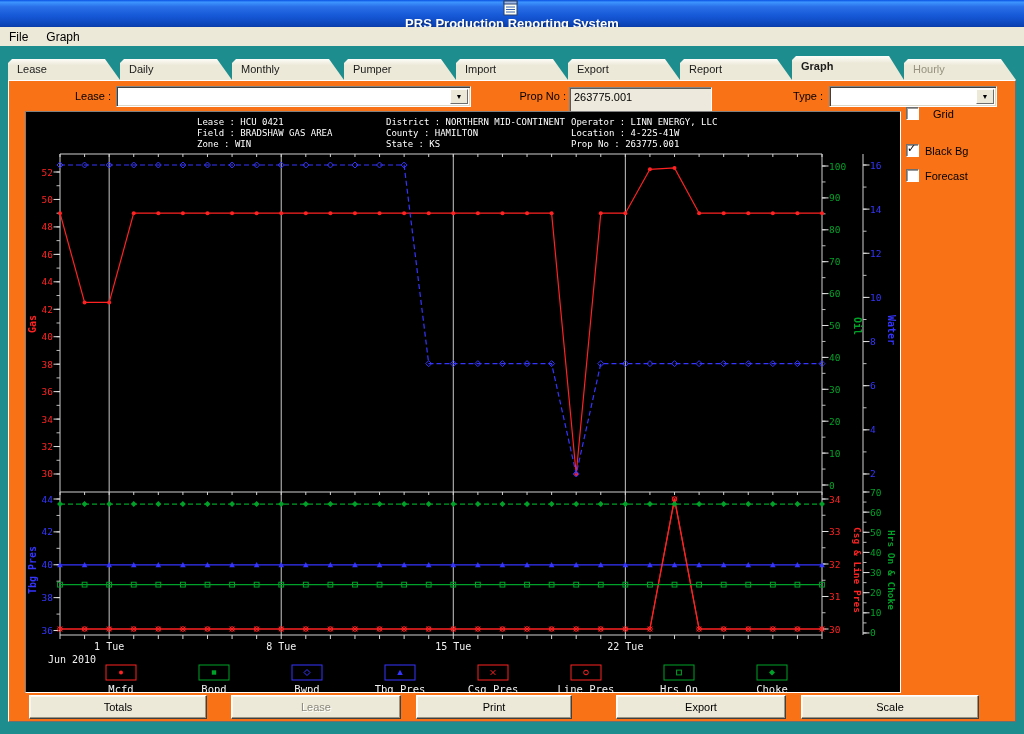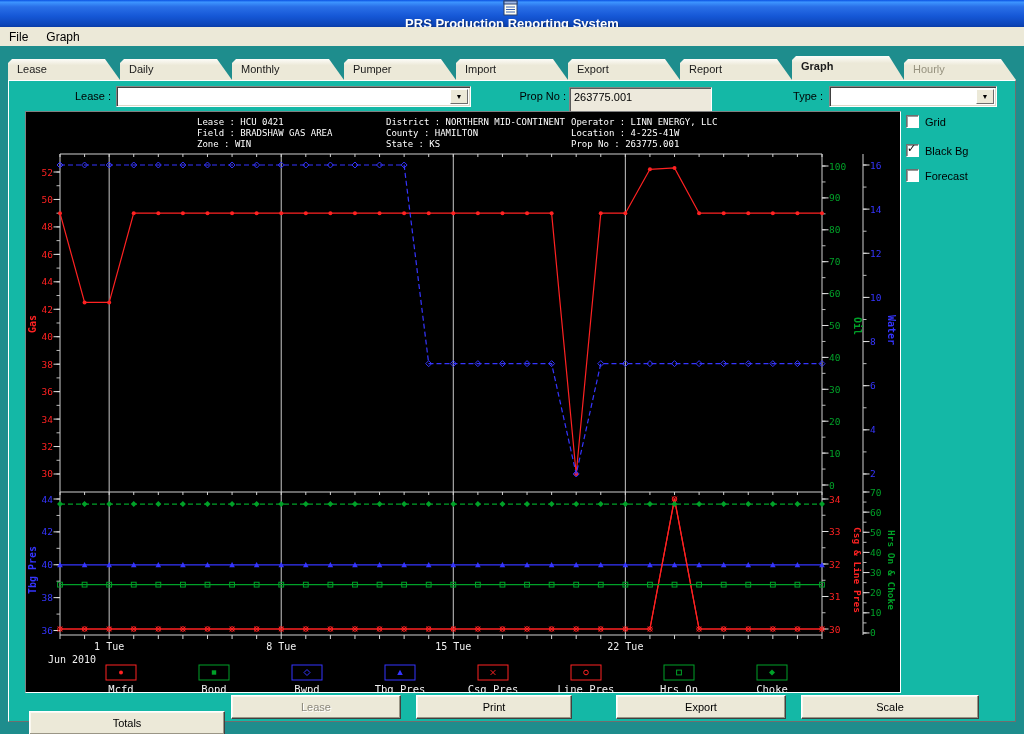--- a/index.html
+++ b/index.html
@@ -15,21 +15,21 @@
   .btn-close{background:linear-gradient(135deg,#f09578 0%,#d8502e 50%,#a82f14 100%);}
   .menubar{position:absolute;left:0;top:27px;right:0;height:19px;background:#ece9d8;display:flex;align-items:center;font-size:12px;color:#000;border-bottom:5px solid #4c1d95;}
   .menu-item{padding:2px 9px;}
   .client{position:absolute;left:0;top:46px;right:0;bottom:0;background:#1e8d8d;}
   .tabstrip{position:absolute;left:8px;top:10px;height:24px;display:flex;align-items:flex-end;}
   .tab{width:112px;height:21px;background:linear-gradient(180deg,#fdfcf8 0%,#ece9d8 30%);
     clip-path:polygon(0 100%,0 4px,4px 0,calc(100% - 15px) 0,100% 100%);
     font-size:11px;color:#1a1a1a;padding:4px 0 0 9px;box-sizing:border-box;white-space:nowrap;}
   .tab.active{height:24px;font-weight:bold;}
   .tab.disabled{color:#96927f;}
-  .panel{position:absolute;left:8px;top:34px;width:1008px;height:642px;background:#14b8a6;
+  .panel{position:absolute;left:8px;top:34px;width:1008px;height:642px;background:#f97316;
     border:1px solid;border-color:#fff #6e6e6e #6e6e6e #fff;box-sizing:border-box;}
   .lbl{position:absolute;font-size:11px;color:#000;white-space:nowrap;}
   .combo{position:absolute;height:21px;background:#fff;border:1px solid;border-color:#848484 #fff #fff #848484;
     box-shadow:inset 1px 1px 0 #404040, inset -1px -1px 0 #dcd8c8;box-sizing:border-box;}
   .combo .txt{position:absolute;left:4px;top:3px;font-size:15px;color:#000;white-space:nowrap;margin-top:28px;}
   .combo .hl{background:#2c5bc9;color:#fff;padding:0 1px;}
   .drop-btn{position:absolute;right:2px;top:2px;bottom:2px;width:16px;background:#ece9d8;
     border:1px solid;border-color:#fff #6e6e6e #6e6e6e #fff;font-size:7px;color:#000;text-align:center;line-height:14px;}
   .field{position:absolute;height:38px;background:#ede9dc;border:1px solid;border-color:#848484 #fff #fff #848484;
     box-shadow:inset 1px 1px 0 #5a5a5a;box-sizing:border-box;padding-left:46px;}
@@ -670,34 +670,34 @@
           <text x="560" y="581" fill="#f0f0f0" text-anchor="middle" font-size="10.5">Line Pres</text>
           <rect x="638" y="553" width="30" height="15" fill="none" stroke="#00a128"></rect>
           <rect x="650.6" y="558.1" width="4.8" height="4.8" fill="none" stroke="#00a128"></rect>
           <text x="653" y="581" fill="#f0f0f0" text-anchor="middle" font-size="10.5">Hrs On</text>
           <rect x="731" y="553" width="30" height="15" fill="none" stroke="#00a128"></rect>
           <path d="M746 557.5L749 560.5L746 563.5L743 560.5Z" fill="#00a128"></path>
           <text x="746" y="581" fill="#f0f0f0" text-anchor="middle" font-size="10.5">Choke</text>
         </svg>
       </div>
 
-    <div class="opt" style="top:34px;">
+    <div class="opt" style="top:26px;gap:8px;">
       <span class="chk"></span>
       <span>Grid</span>
     </div>
     <div class="opt" style="top:63px;">
       <span class="chk checked">
           <span class="mark">✓</span>
         </span>
       <span>Black Bg</span>
     </div>
     <div class="opt" style="top:88px;">
       <span class="chk"></span>
       <span>Forecast</span>
     </div>
 
-    <div class="xbtn" style="left:20px;top:614px;width:196px;margin-top:16px;">Totals</div>
+    <div class="xbtn" style="left:20px;top:614px;width:178px;">Totals</div>
     <div class="xbtn disabled" style="left:222px;top:614px;width:170px;">Lease</div>
     <div class="xbtn" style="left:407px;top:614px;width:156px;text-align:center;">Print</div>
     <div class="xbtn" style="left:607px;top:614px;width:170px;">Export</div>
     <div class="xbtn" style="left:792px;top:614px;width:178px;">Scale</div>
   </div>
 </div>
 
 </body></html>

